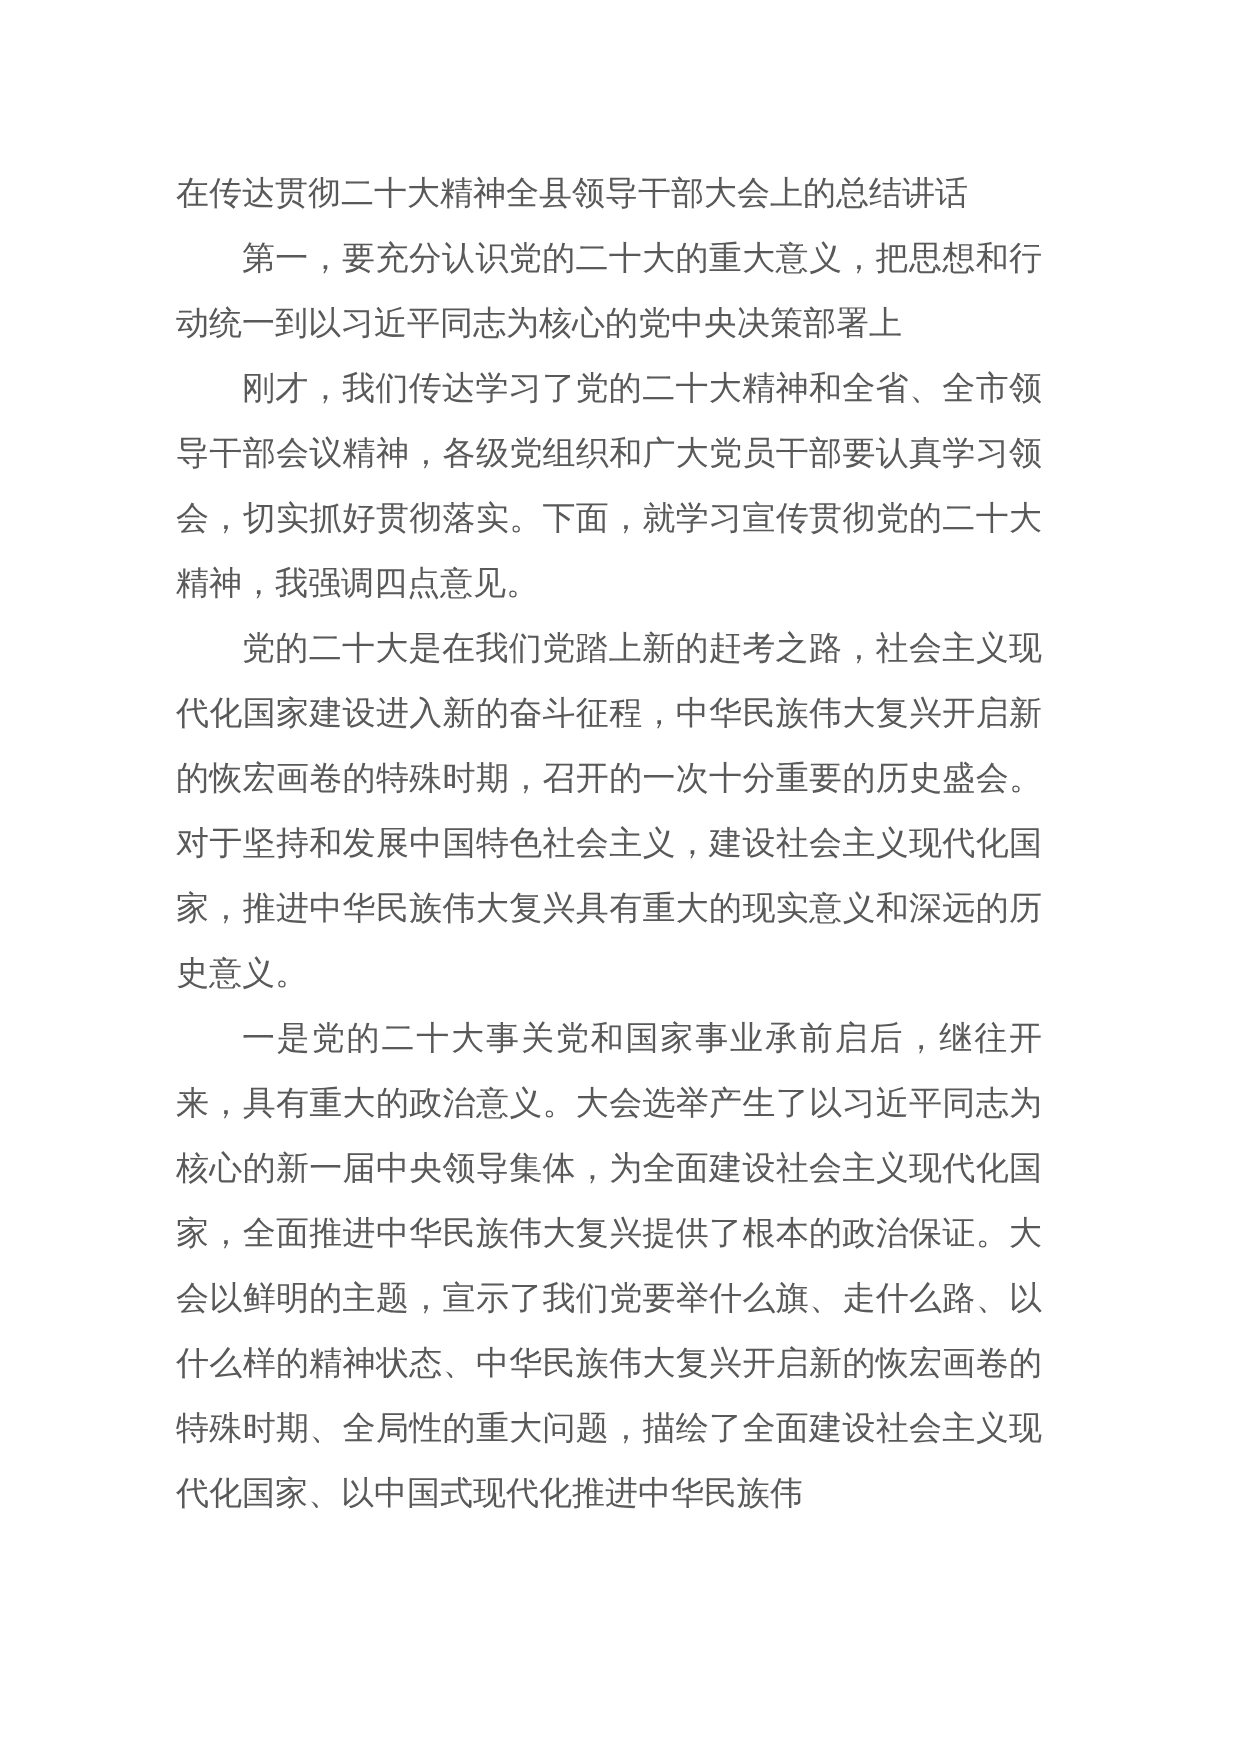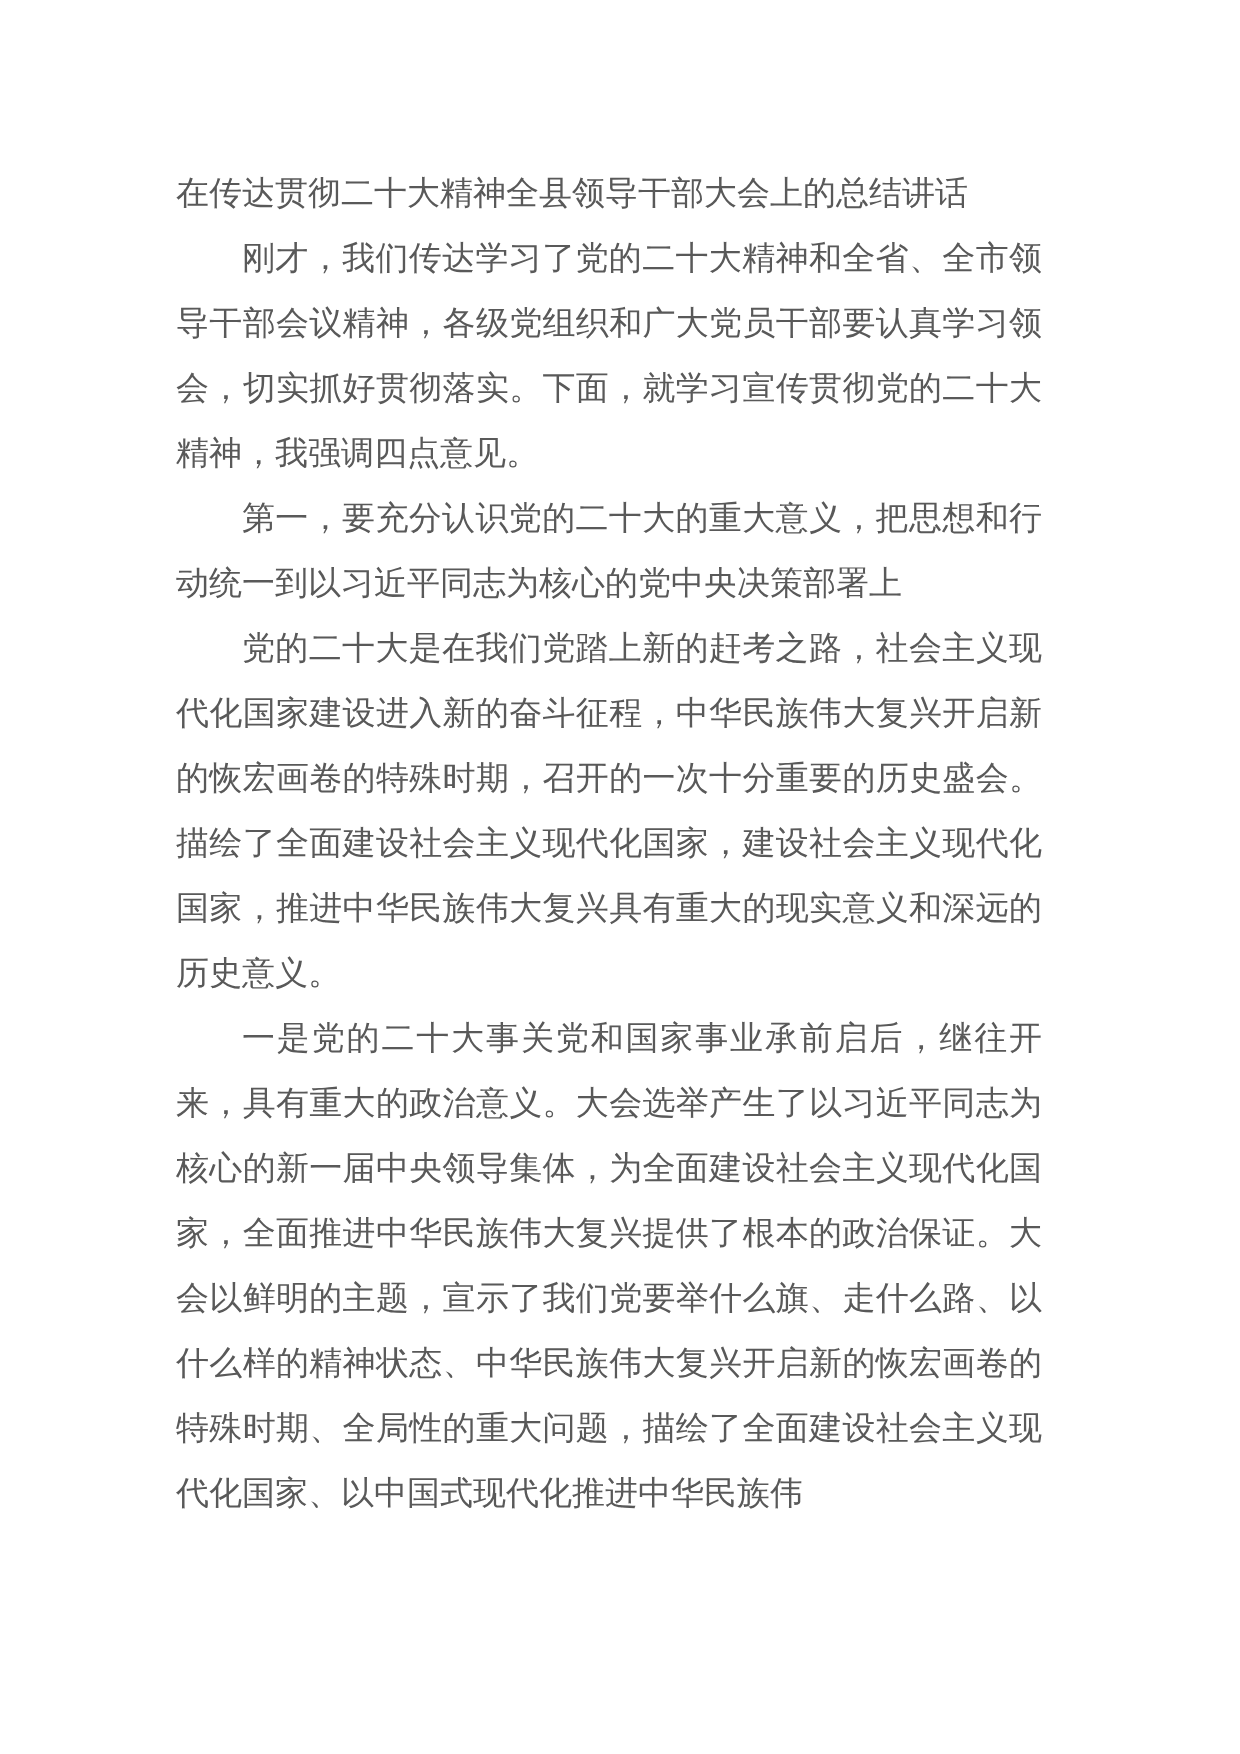--- a/index.html
+++ b/index.html
@@ -38,20 +38,20 @@
   .bold-lead {
     font-weight: normal;
   }
 </style>
 </head>
 <body>
 
 <div class="page">
   <p class="title">在传达贯彻二十大精神全县领导干部大会上的总结讲话</p>
 
+  <p class="indent">第一，要充分认识党的二十大的重大意义，把思想和行动统一到以习近平同志为核心的党中央决策部署上</p>
+
   <p class="indent">刚才，我们传达学习了党的二十大精神和全省、全市领导干部会议精神，各级党组织和广大党员干部要认真学习领会，切实抓好贯彻落实。下面，就学习宣传贯彻党的二十大精神，我强调四点意见。</p>
 
-  <p class="indent">第一，要充分认识党的二十大的重大意义，把思想和行动统一到以习近平同志为核心的党中央决策部署上</p>
-
-  <p class="indent">党的二十大是在我们党踏上新的赶考之路，社会主义现代化国家建设进入新的奋斗征程，中华民族伟大复兴开启新的恢宏画卷的特殊时期，召开的一次十分重要的历史盛会。描绘了全面建设社会主义现代化国家，建设社会主义现代化国家，推进中华民族伟大复兴具有重大的现实意义和深远的历史意义。</p>
+  <p class="indent">党的二十大是在我们党踏上新的赶考之路，社会主义现代化国家建设进入新的奋斗征程，中华民族伟大复兴开启新的恢宏画卷的特殊时期，召开的一次十分重要的历史盛会。对于坚持和发展中国特色社会主义，建设社会主义现代化国家，推进中华民族伟大复兴具有重大的现实意义和深远的历史意义。</p>
 
   <p class="indent"><b class="bold-lead">一是</b><span>党的二十大事关党和国家事业承前启后，继往开来，具有重大的政治意义。大会选举产生了以习近平同志为核心的新一届中央领导集体，为全面建设社会主义现代化国家，全面推进中华民族伟大复兴提供了根本的政治保证。大会以鲜明的主题，宣示了我们党要举什么旗、走什么路、以什么样的精神状态、中华民族伟大复兴开启新的恢宏画卷的特殊时期、全局性的重大问题，描绘了全面建设社会主义现代化国家、以中国式现代化推进中华民族伟</span></p>
 </div>
 
 </body></html>

